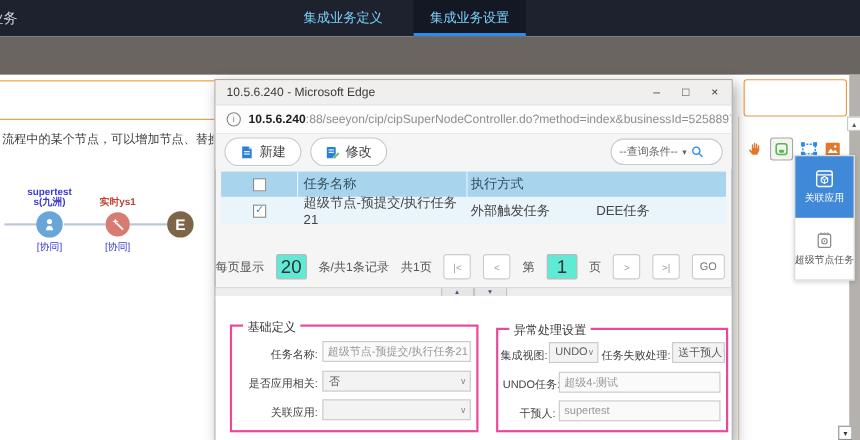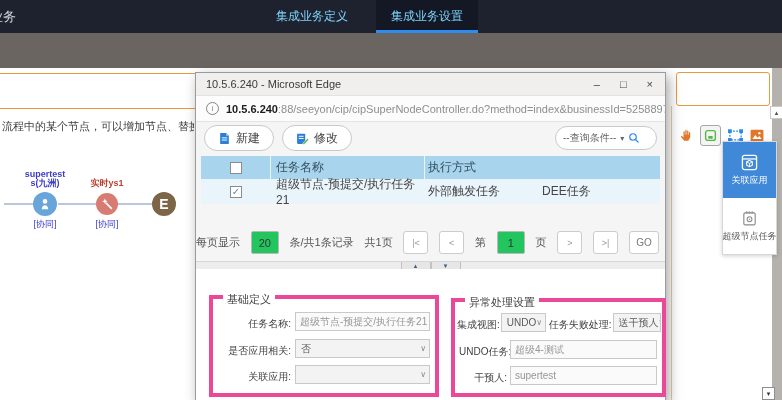--- a/index.html
+++ b/index.html
@@ -86,29 +86,29 @@
   .c-type{width:114px;box-sizing:border-box;padding-left:3px;}
   .c-exec{flex:1;box-sizing:border-box;padding-left:3px;}
   .thead>div{border-right:1px solid rgba(255,255,255,.75);height:23px;display:flex;align-items:center;font-size:12px;color:#33505f;}
   .thead>.c-name,.thead>.c-type,.thead>.c-exec{justify-content:flex-start;}
   .thead>.c-exec{border-right:none;}
   .trow>div{font-size:12px;color:#454545;height:25px;display:flex;align-items:center;}
   .checkbox{width:12px;height:12px;border:1px solid #8b8b8b;background:#fff;box-sizing:border-box;display:flex;align-items:center;justify-content:center;}
   .checkbox .tick{font-size:10px;line-height:10px;color:#5b87b8;}
 
   .pagination{position:absolute;left:0;top:158px;width:463px;display:flex;align-items:center;justify-content:space-between;gap:5px;font-size:11px;color:#555;}
-  .pgbox{width:26px;height:21px;border:1px solid #b9b9b9;background:#22c55e;color:#333;display:flex;align-items:center;justify-content:center;font-size:11px;border-radius:2px;}
+  .pgbox{width:26px;height:21px;border:1px solid #b9b9b9;background:#5eead4;color:#333;display:flex;align-items:center;justify-content:center;font-size:17px;border-radius:2px;}
   .pgbtn{min-width:23px;height:21px;border:1px solid #ccc;border-radius:3px;background:#fff;color:#9a9a9a;display:flex;align-items:center;justify-content:center;font-size:9px;}
   .pg-go{font-size:10px;color:#777;min-width:28px;}
 
   .splitter{position:absolute;left:0;top:188px;width:469px;height:8px;background:#ededed;border-top:1px solid #d7d7d7;border-bottom:1px solid #cfcfcf;display:flex;justify-content:center;}
   .split-btn{width:28px;height:8px;border-left:1px solid #c2c2c2;border-right:1px solid #c2c2c2;display:flex;align-items:center;justify-content:center;font-size:6px;color:#3f5d85;background:#e6e6e6;}
 
   .formarea{position:absolute;left:0;top:196px;width:469px;height:134px;background:#fff;}
-  .fieldset{position:absolute;border:4px solid #ec4899;background:#fff;}
+  .fieldset{position:absolute;border:2px solid #ec4899;background:#fff;}
   .fs-basic{left:13px;top:26px;width:222px;height:94px;}
   .fs-exc{left:255px;top:29px;width:207px;height:91px;}
   .legend{position:absolute;top:-7px;left:10px;background:#fff;padding:0 4px;font-size:11px;color:#3a3a3a;}
   .frow{position:absolute;left:4px;right:5px;display:flex;align-items:flex-end;}
   .flabel{font-size:10px;color:#3f3f3f;text-align:right;white-space:nowrap;}
   .finput{height:19px;border:1px solid #c9c9c9;background:#fafafa;font-size:10px;color:#969696;display:flex;align-items:center;padding:0 4px;box-sizing:border-box;overflow:hidden;white-space:nowrap;}
   .fselect{height:19px;border:1px solid #c9c9c9;background:#f3f3f3;font-size:10px;color:#5a5a5a;display:flex;align-items:center;justify-content:space-between;padding:0 3px 0 5px;box-sizing:border-box;overflow:hidden;white-space:nowrap;}
   .sel-caret{font-size:8px;color:#8a8a8a;}
 
   svg{display:block;}

